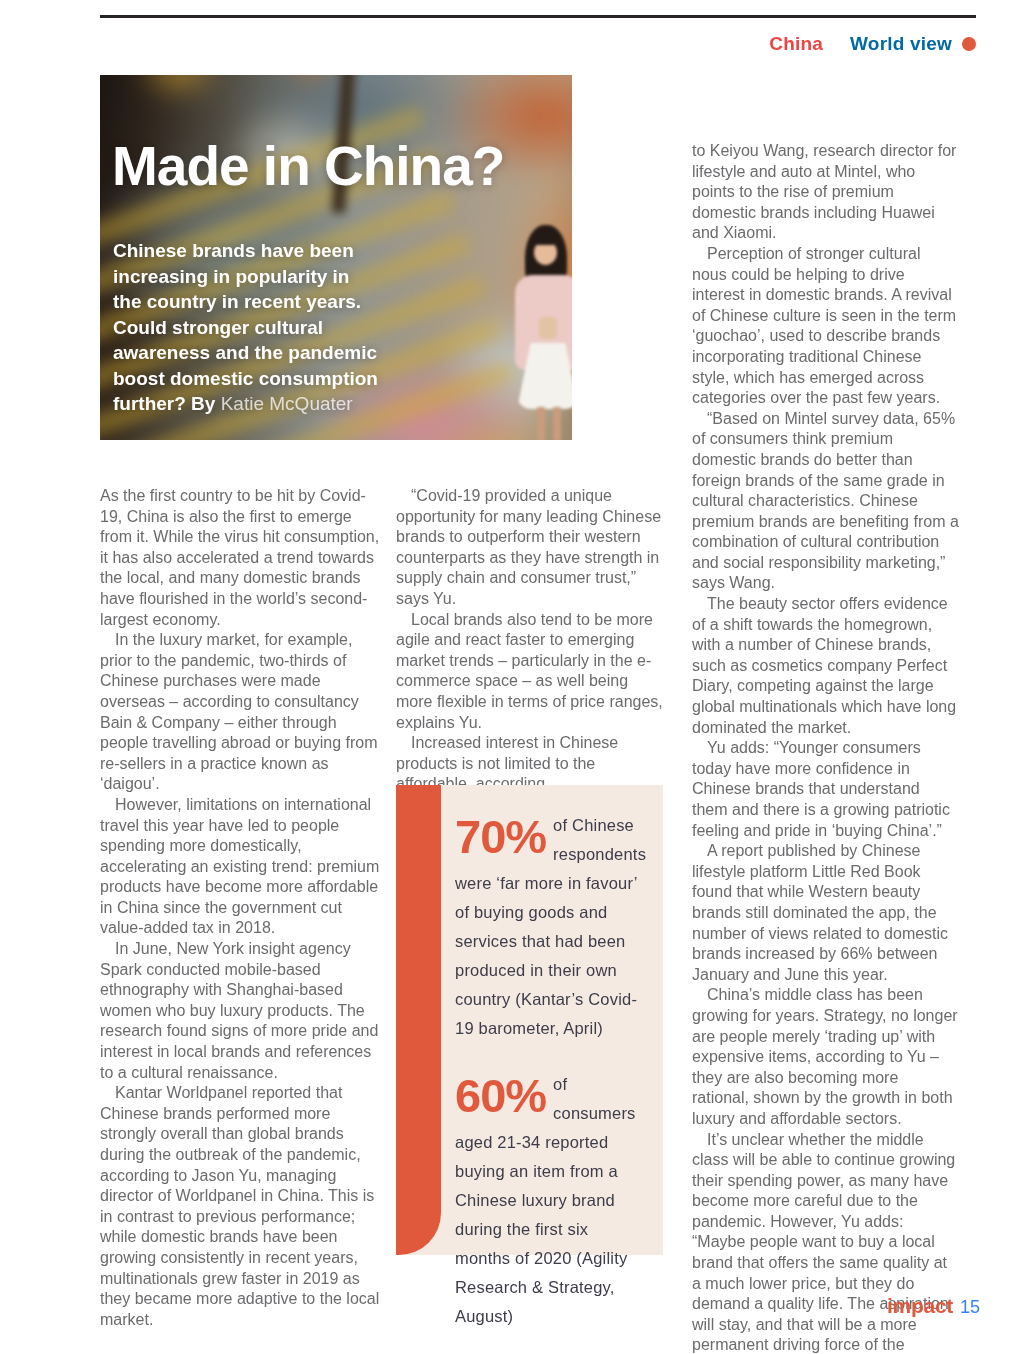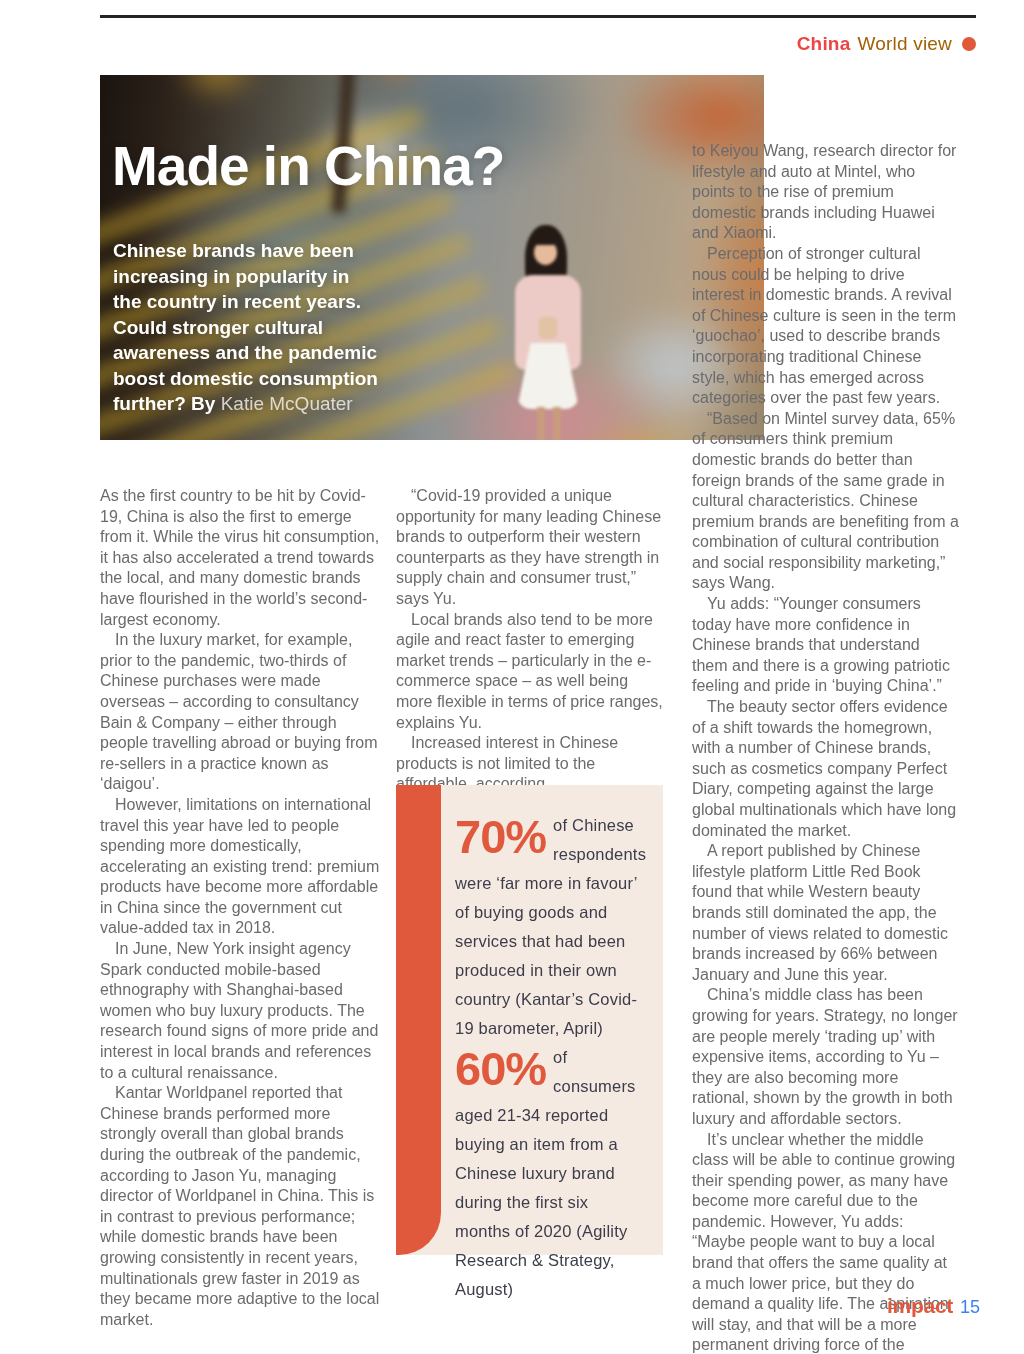--- a/index.html
+++ b/index.html
@@ -4,25 +4,25 @@
 <style>
   html,body{margin:0;padding:0;background:#ffffff;}
   .page{position:relative;width:1024px;height:1354px;background:#ffffff;overflow:hidden;
         font-family:"Liberation Sans","DejaVu Sans",sans-serif;}
 
   
   .top-rule{position:absolute;left:100px;right:48px;top:15px;height:3px;background:#282325;}
   .header-line{position:absolute;right:48px;top:33px;font-size:19px;letter-spacing:.2px;
                display:flex;align-items:center;gap:7px;}
   .header-section{color:#ef4444;font-weight:700;}
-  .header-title{color:#a16207;font-weight:400;}
+  .header-title{color:#0369a1;font-weight:700;margin-left:20px;}
   .header-dot{width:14px;height:14px;border-radius:50%;background:#e0593c;margin-left:3px;}
 
   
-  .hero{position:absolute;left:100px;top:75px;width:664px;height:365px;overflow:hidden;background:#4d7c0f;}
+  .hero{position:absolute;left:100px;top:75px;width:472px;height:365px;overflow:hidden;background:#4d7c0f;}
   .hero-bg{position:absolute;inset:-25px;filter:blur(11px);
     background:
       radial-gradient(65px 45px at 20% 5%, rgba(195,150,45,.75), rgba(195,150,45,0) 70%),
       radial-gradient(40px 55px at 45% 0%, rgba(205,115,45,.9), rgba(205,115,45,0) 70%),
       radial-gradient(150px 95px at 90% 16%, rgba(196,88,38,.85), rgba(196,88,38,0) 70%),
       radial-gradient(120px 170px at 98% 55%, rgba(215,122,58,.8), rgba(215,122,58,0) 72%),
       radial-gradient(160px 100px at 67% 90%, rgba(214,138,148,.9), rgba(214,138,148,0) 72%),
       radial-gradient(95px 55px at 78% 98%, rgba(206,166,62,.85), rgba(206,166,62,0) 70%),
       radial-gradient(190px 120px at 55% 14%, rgba(88,108,118,.8), rgba(88,108,118,0) 72%),
       radial-gradient(210px 150px at 30% 48%, rgba(128,148,152,.7), rgba(128,148,152,0) 72%),
@@ -59,21 +59,21 @@
   .col1{left:100px;top:486px;width:281px;}
   .col2{left:396px;top:486px;width:272px;}
   .col3{left:692px;top:141px;width:267px;}
 
   
   .stats-box{position:absolute;left:396px;top:785px;width:267px;height:470px;background:#f4eae2;}
   .stats-bar{position:absolute;left:0;top:0;bottom:0;width:45px;background:#e0593c;
     border-bottom-right-radius:42px;}
   .stats-content{position:absolute;left:59px;top:26px;width:192px;}
   .stat{overflow:hidden;color:#3c3c4a;font-size:16.5px;line-height:29px;font-weight:500;letter-spacing:.2px;}
-  .stat + .stat{}
+  .stat + .stat{margin-top:27px;}
   .stat-num{float:left;color:#e0593c;font-size:47px;line-height:52px;font-weight:800;
     letter-spacing:-1px;margin-right:7px;}
 
   
   .footer{position:absolute;right:44px;top:1294px;display:flex;align-items:baseline;gap:7px;}
   .footer-brand{color:#e0593c;font-size:21px;font-weight:800;letter-spacing:-.3px;}
   .footer-page{color:#3b82f6;font-size:18px;font-weight:400;}
 </style>
 </head>
 <body>
@@ -132,22 +132,22 @@
         <span class="stat-num">60%</span><span>of consumers aged 21-34 reported buying an item from a Chinese luxury brand during the first six months of 2020 (Agility Research &amp; Strategy, August)</span>
       </div>
 
     </div>
   </div>
 
   <div class="col col3">
     <p>to Keiyou Wang, research director for lifestyle and auto at Mintel, who points to the rise of premium domestic brands including Huawei and Xiaomi.</p>
     <p class="ind">Perception of stronger cultural nous could be helping to drive interest in domestic brands. A revival of Chinese culture is seen in the term ‘guochao’, used to describe brands incorporating traditional Chinese style, which has emerged across categories over the past few years.</p>
     <p class="ind">“Based on Mintel survey data, 65% of consumers think premium domestic brands do better than foreign brands of the same grade in cultural characteristics. Chinese premium brands are benefiting from a combination of cultural contribution and social responsibility marketing,” says Wang.</p>
+    <p class="ind">The beauty sector offers evidence of a shift towards the homegrown, with a number of Chinese brands, such as cosmetics company Perfect Diary, competing against the large global multinationals which have long dominated the market.</p>
     <p class="ind">Yu adds: “Younger consumers today have more confidence in Chinese brands that understand them and there is a growing patriotic feeling and pride in ‘buying China’.”</p>
-    <p class="ind">The beauty sector offers evidence of a shift towards the homegrown, with a number of Chinese brands, such as cosmetics company Perfect Diary, competing against the large global multinationals which have long dominated the market.</p>
     <p class="ind">A report published by Chinese lifestyle platform Little Red Book found that while Western beauty brands still dominated the app, the number of views related to domestic brands increased by 66% between January and June this year.</p>
     <p class="ind">China’s middle class has been growing for years. Strategy, no longer are people merely ‘trading up’ with expensive items, according to Yu – they are also becoming more rational, shown by the growth in both luxury and affordable sectors.</p>
     <p class="ind">It’s unclear whether the middle class will be able to continue growing their spending power, as many have become more careful due to the pandemic. However, Yu adds: “Maybe people want to buy a local brand that offers the same quality at a much lower price, but they do demand a quality life. The aspiration will stay, and that will be a more permanent driving force of the consumer market in China.”</p>
   </div>
 
   <div class="footer">
     <span class="footer-brand">impact</span>
     <span class="footer-page">15</span>
   </div>
 

